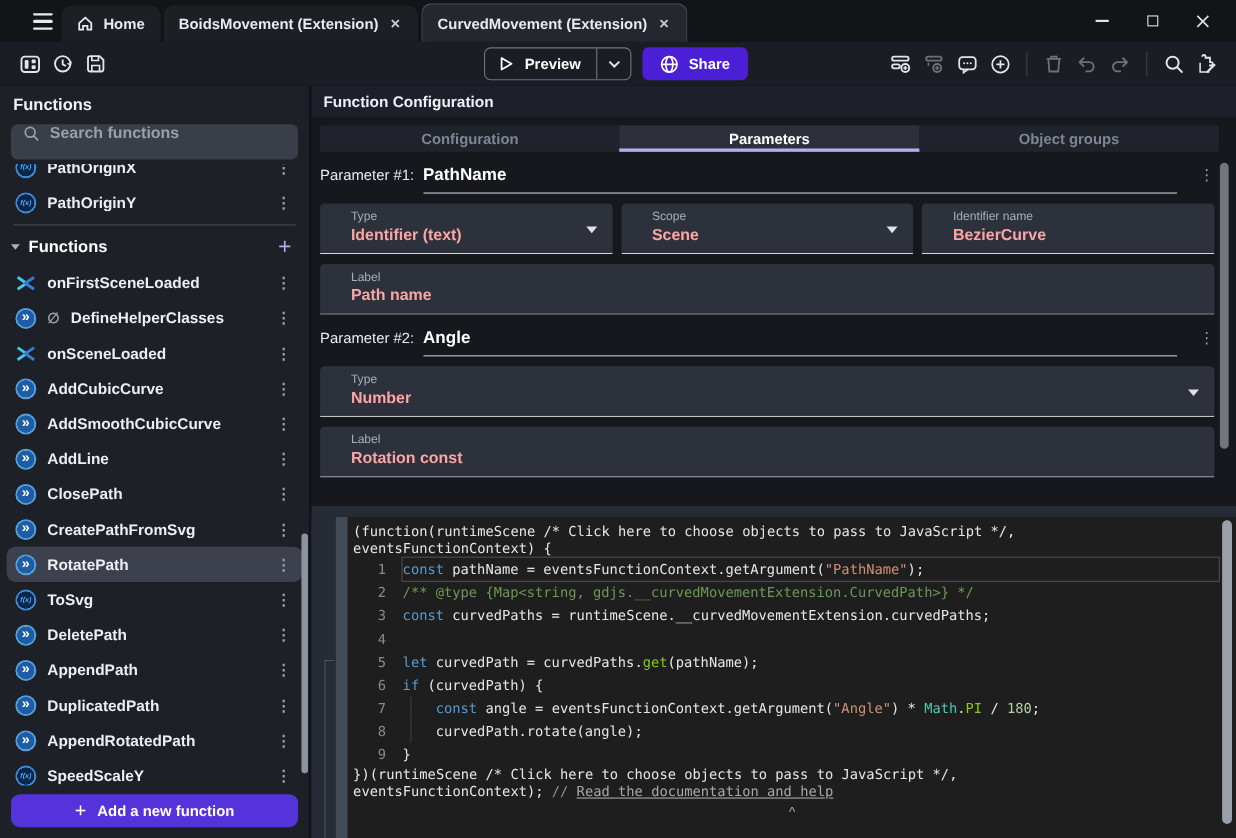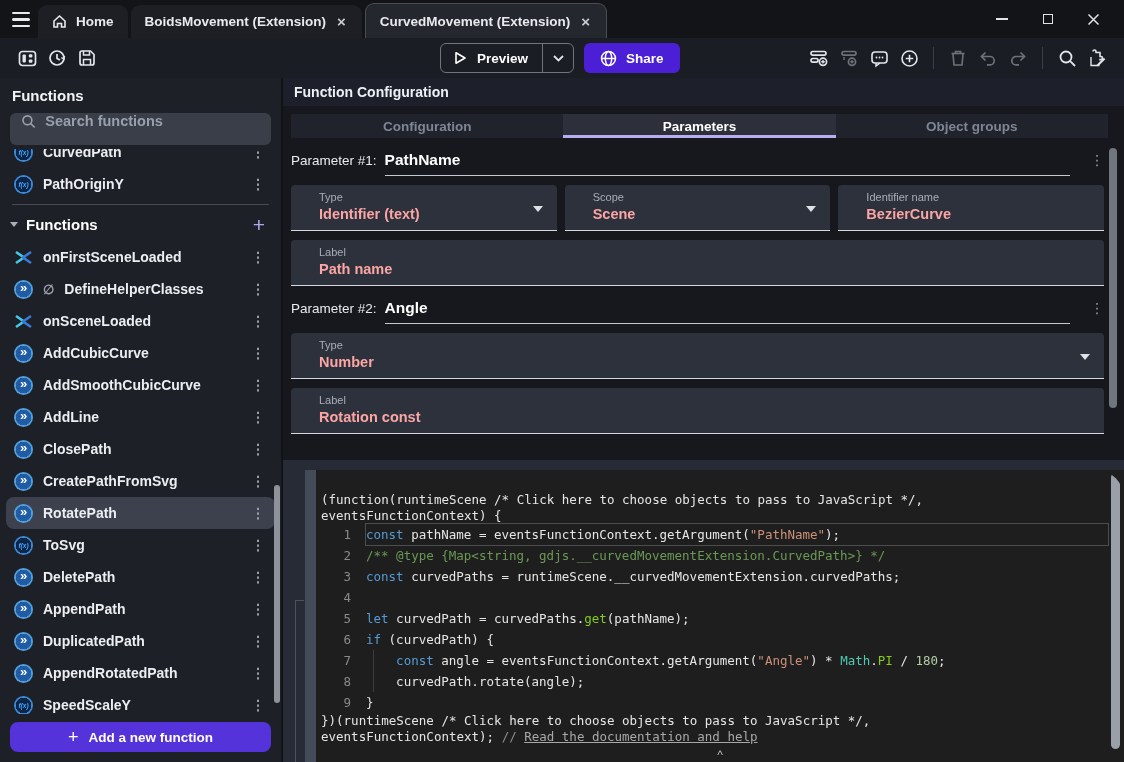--- a/index.html
+++ b/index.html
@@ -1,20 +1,20 @@
 <!DOCTYPE html>
 <html><head>
 <meta charset="utf-8">
 <style>
   * { margin:0; padding:0; box-sizing:border-box; }
   html,body { width:1124px; height:762px; overflow:hidden; background:#121418;
     font-family:"Liberation Sans", sans-serif; -webkit-font-smoothing:antialiased; }
 
   
-  .titlebar { height:38px; background:#121418; display:flex; align-items:flex-end; padding-left:4px; position:relative; }
+  .titlebar { height:38px; background:#121418; display:flex; align-items:flex-end; padding-left:22px; position:relative; }
   .hamburger { width:34px; height:33px; display:flex; flex-direction:column; justify-content:center; gap:4px; align-items:center; cursor:pointer; margin-bottom:2px;}
   .hamburger i { display:block; width:18px; height:2.4px; background:#e8eaee; border-radius:2px; }
   .tabs { display:flex; align-items:flex-end; height:38px; }
   .tab { height:33px; display:flex; align-items:center; gap:9px; padding:0 14px; border-radius:9px 9px 0 0;
     color:#e8eaee; font-size:13.5px; font-weight:600; background:#1d1f25; margin-right:3px; cursor:pointer; white-space:nowrap;}
   .tab.active { background:#25272e; border:1px solid #4a4d55; border-bottom:none; height:35px; }
   .tab-close { color:#c9ccd2; font-size:15px; padding:0 2px; line-height:1; }
   .win-controls { margin-left:auto; display:flex; align-items:center; align-self:center; gap:33px; padding-right:24px; }
   .wc { width:13px; height:13px; display:flex; align-items:center; justify-content:center; cursor:pointer; }
   .wc-min i { width:12px; height:1.6px; background:#dfe2e6; display:block; }
@@ -87,21 +87,21 @@
   .f-arrow { position:absolute; right:14px; top:50%; margin-top:-2px; width:0; height:0;
     border-left:5px solid transparent; border-right:5px solid transparent; border-top:6px solid #dfe1e6; }
 
   
   .code-band { height:10px; background:#262b36; flex:none;}
   .code-row { height:292px; display:flex; background:#1e1e1e; flex:none;}
   .c-left { width:22px; background:#262b36; position:relative; flex:none;}
   .c-conn-v { position:absolute; left:12px; top:130px; bottom:0; width:1px; background:#4a5160; }
   .c-conn-h { position:absolute; left:12px; top:130px; width:9px; height:1px; background:#4a5160; }
   .c-drag { width:11px; background:#434b59; flex:none; cursor:col-resize;}
-  .c-editor { flex:1; position:relative; padding-top:22px; font-family:"DejaVu Sans Mono", monospace; font-size:12.5px; overflow:hidden; min-width:0;border-radius:28px;}
+  .c-editor { flex:1; position:relative; padding-top:5px; font-family:"DejaVu Sans Mono", monospace; font-size:12.5px; overflow:hidden; min-width:0;}
   .c-header, .c-footer { color:#e6e6e6; line-height:16px; padding-left:5px; white-space:pre; }
   .c-line { display:flex; height:21px; line-height:21px; white-space:pre; }
   .c-gut { width:50px; text-align:right; padding-right:15px; color:#8a8a8a; flex:none; }
   .c-body { flex:1; position:relative; margin-right:16px; }
   .c-line.cur .c-body { outline:1px solid #4d4d4d; }
   .c-body.ind::before { content:""; position:absolute; left:7px; top:0; bottom:0; width:1px; background:#3d3d3d; }
   .c-caret { text-align:center; color:#b4b9c1; font-size:12px; margin-top:3px; font-family:"Liberation Sans",sans-serif;}
   .c-thumb { position:absolute; right:4px; top:3px; height:276px; width:9px; background:#9aa0a8; border-radius:5px; }
   .tk-k{color:#569cd6}.tk-c{color:#6a9955}.tk-s{color:#ce9178}.tk-t{color:#4ec9b0}.tk-m{color:#84cc16}
   .tk-n{color:#b5cea8}.tk-d{color:#e6e6e6}.tk-g{color:#8f8f8f}.tk-u{color:#a8a8a8;text-decoration:underline}
@@ -269,21 +269,21 @@
     <div class="sb-search">
       <svg width="17" height="17" viewBox="0 0 19 19" fill="none" stroke="#98a0ac" stroke-width="2">
         <circle cx="8" cy="8" r="5.5"></circle>
           <path d="M12.2 12.2 L17 17"></path>
       </svg>
       <input type="text" placeholder="Search functions" style="">
     </div>
     <div class="sb-list">
         <div class="sb-item first">
           <span class="ic ic-expr">f(x)</span>
-          <span class="nm">CurvedPath</span>
+          <span class="nm">PathOriginX</span>
           <span class="dots">⋮</span>
         </div>
         <div class="sb-item">
           <span class="ic ic-expr">f(x)</span>
           <span class="nm">PathOriginY</span>
           <span class="dots">⋮</span>
         </div>
         <div class="sb-div"></div>
         <div class="sb-group">
           <span class="tri"></span>

